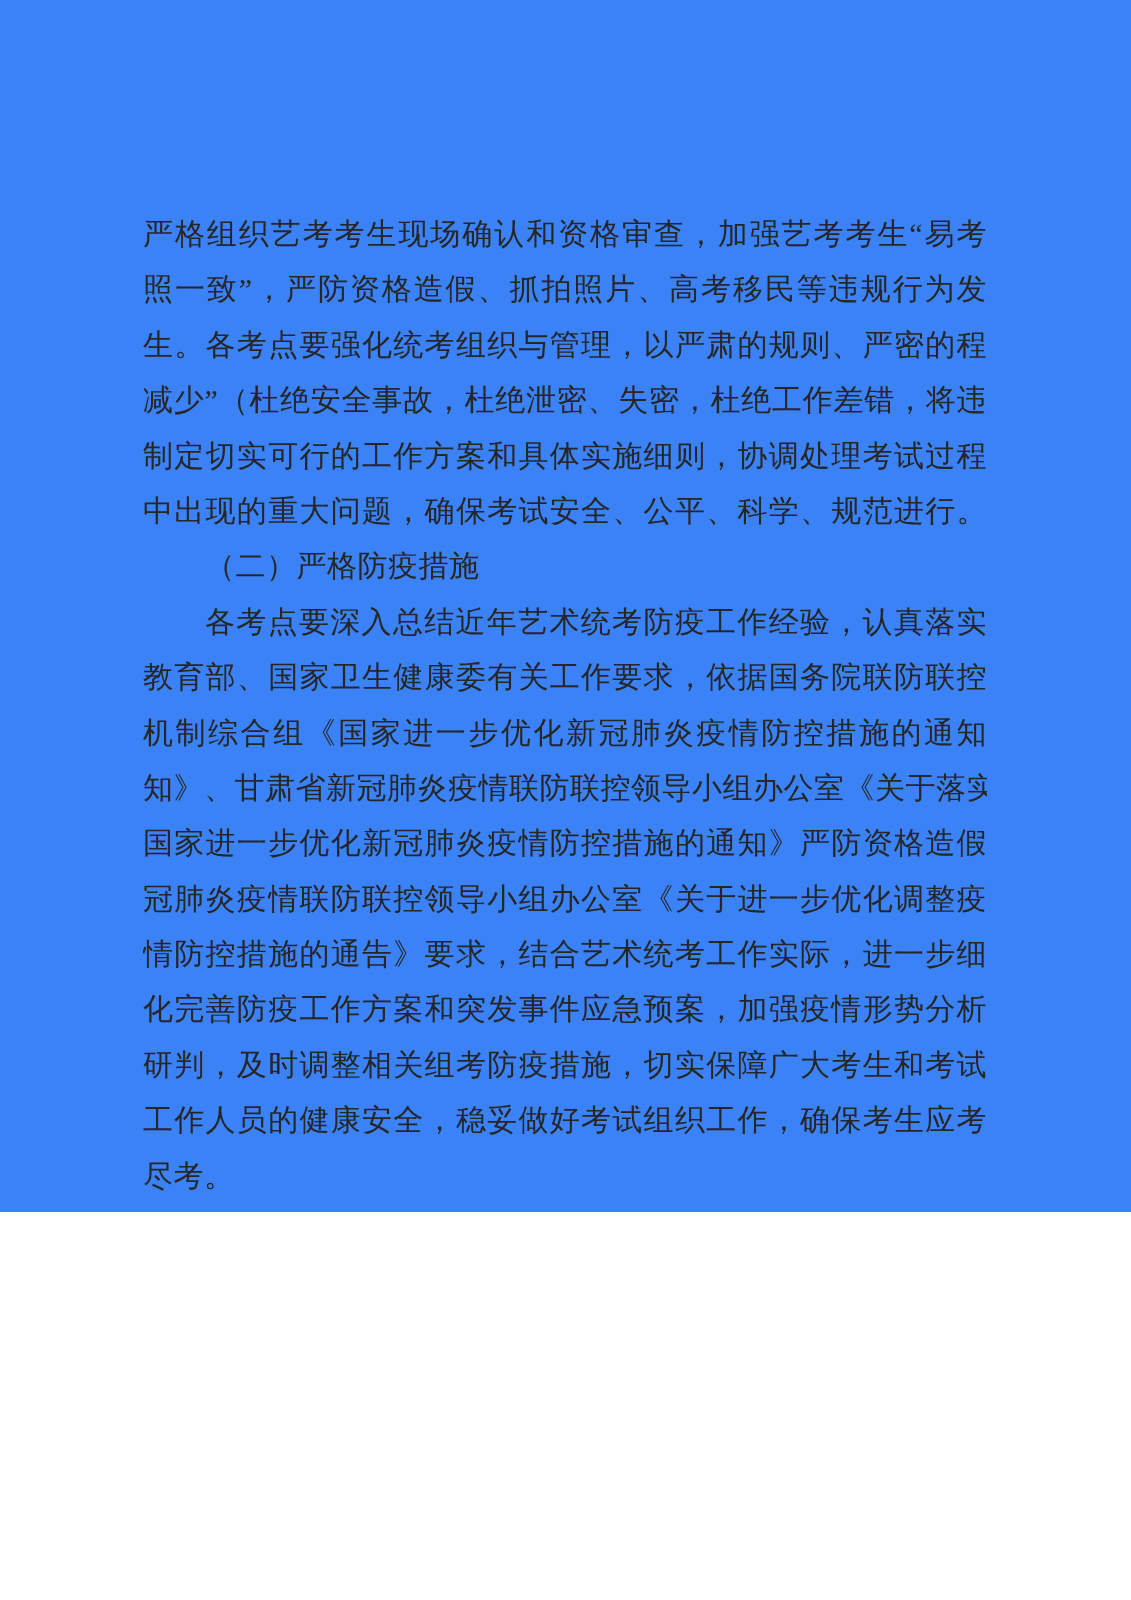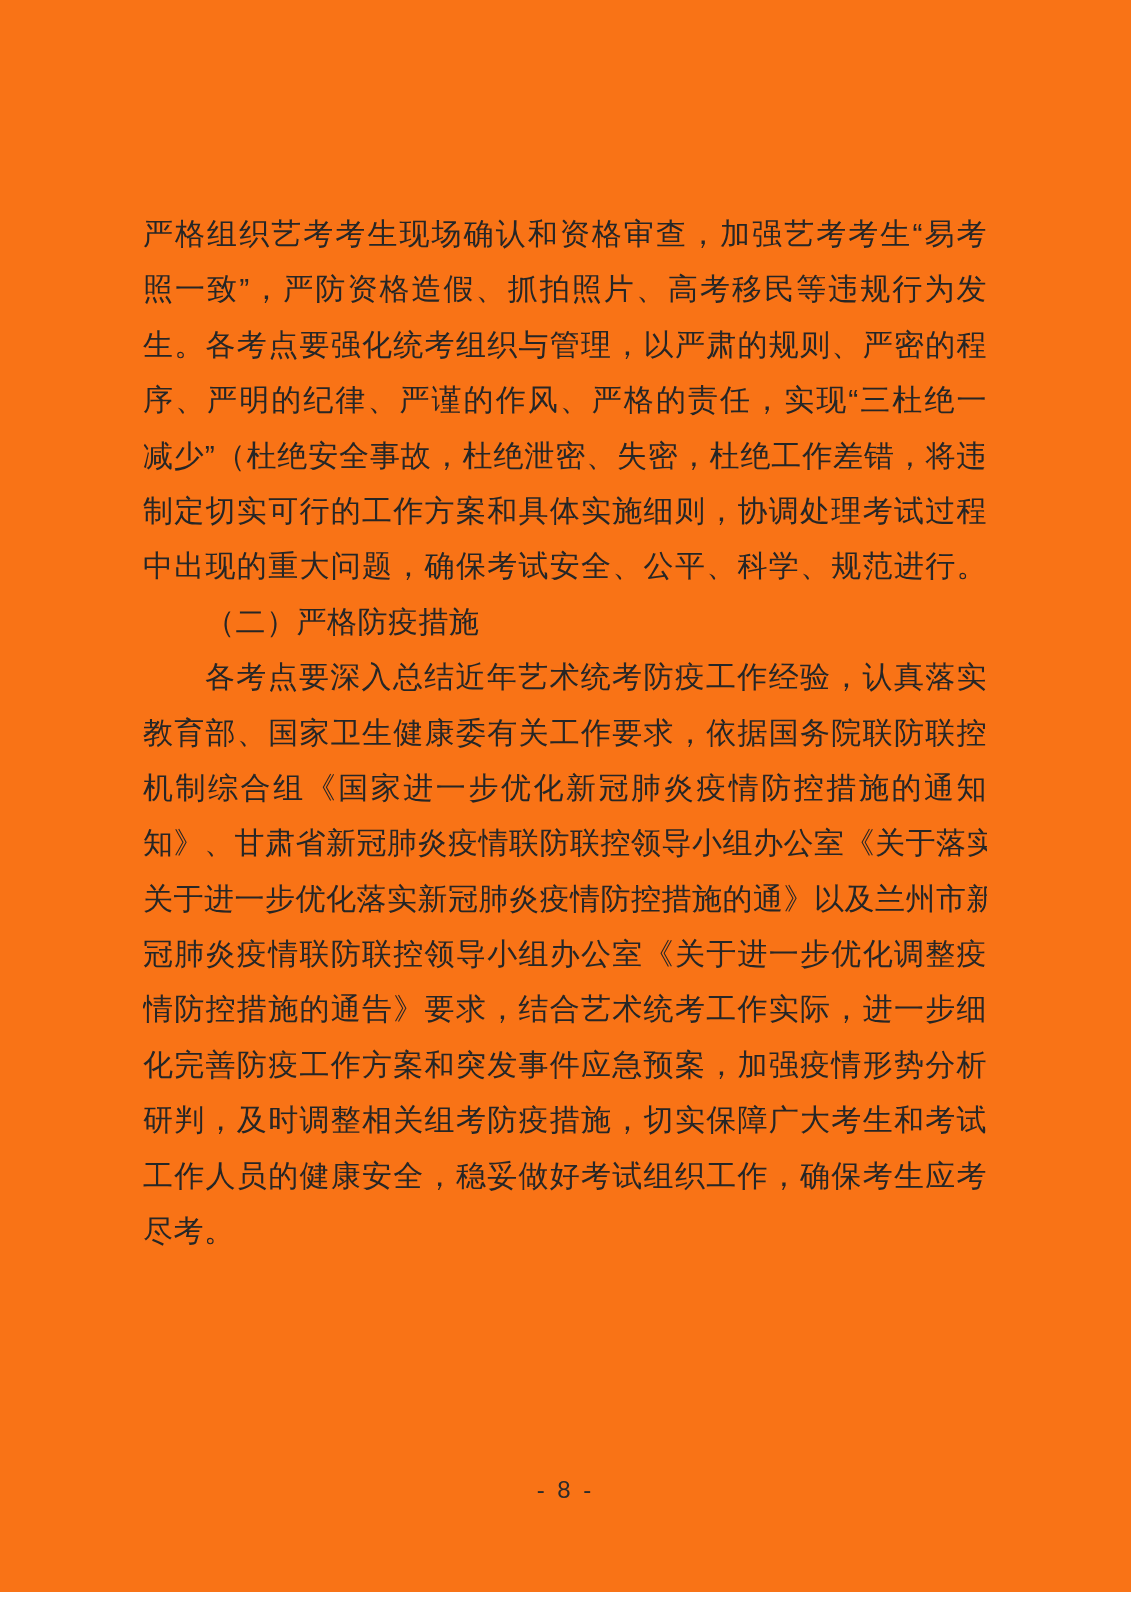--- a/index.html
+++ b/index.html
@@ -1,22 +1,22 @@
 <!DOCTYPE html>
 <html lang="zh"><head>
 <meta charset="utf-8">
 <style>
   html,body { margin:0; padding:0; }
   body { background:#ffffff; }
   .page {
     position:relative;
     width:1131px;
-    height:1592px;
-    background:#f97316;
-    font-family:Liberation Sans, sans-serif;
+    height:1212px;
+    background:#3b82f6;
+    font-family:Liberation Serif, serif;
     color:#262626;
     overflow:hidden;
   }
   .textblock {
     position:absolute;
     left:143px;
     top:206px;
     width:844px;
     font-size:30px;
     line-height:55.4px;
@@ -49,32 +49,31 @@
 </style>
 </head>
 <body>
 
 <div class="page">
   <div class="textblock">
 
     <div class="line">严格组织艺考考生现场确认和资格审查，加强艺考考生“易考</div>
     <div class="line">照一致”，严防资格造假、抓拍照片、高考移民等违规行为发</div>
     <div class="line">生。各考点要强化统考组织与管理，以严肃的规则、严密的程</div>
-    <div class="line">序、严明的纪律、严谨的作风、严格的责任，实现“三杜绝一</div>
     <div class="line">减少”（杜绝安全事故，杜绝泄密、失密，杜绝工作差错，将违</div>
     <div class="line">制定切实可行的工作方案和具体实施细则，协调处理考试过程</div>
     <div class="line">中出现的重大问题，确保考试安全、公平、科学、规范进行。</div>
 
     <div class="line left indent">（二）严格防疫措施</div>
 
     <div class="line indent">各考点要深入总结近年艺术统考防疫工作经验，认真落实</div>
     <div class="line">教育部、国家卫生健康委有关工作要求，依据国务院联防联控</div>
     <div class="line">机制综合组《国家进一步优化新冠肺炎疫情防控措施的通知</div>
     <div class="line">知》、甘肃省新冠肺炎疫情联防联控领导小组办公室《关于落实</div>
-    <div class="line">关于进一步优化落实新冠肺炎疫情防控措施的通》以及兰州市新</div>
+    <div class="line">国家进一步优化新冠肺炎疫情防控措施的通知》严防资格造假</div>
     <div class="line">冠肺炎疫情联防联控领导小组办公室《关于进一步优化调整疫</div>
     <div class="line">情防控措施的通告》要求，结合艺术统考工作实际，进一步细</div>
     <div class="line">化完善防疫工作方案和突发事件应急预案，加强疫情形势分析</div>
     <div class="line">研判，及时调整相关组考防疫措施，切实保障广大考生和考试</div>
     <div class="line">工作人员的健康安全，稳妥做好考试组织工作，确保考生应考</div>
     <div class="line left">尽考。</div>
 
   </div>
 
   <div class="footer">- 8 -</div>

